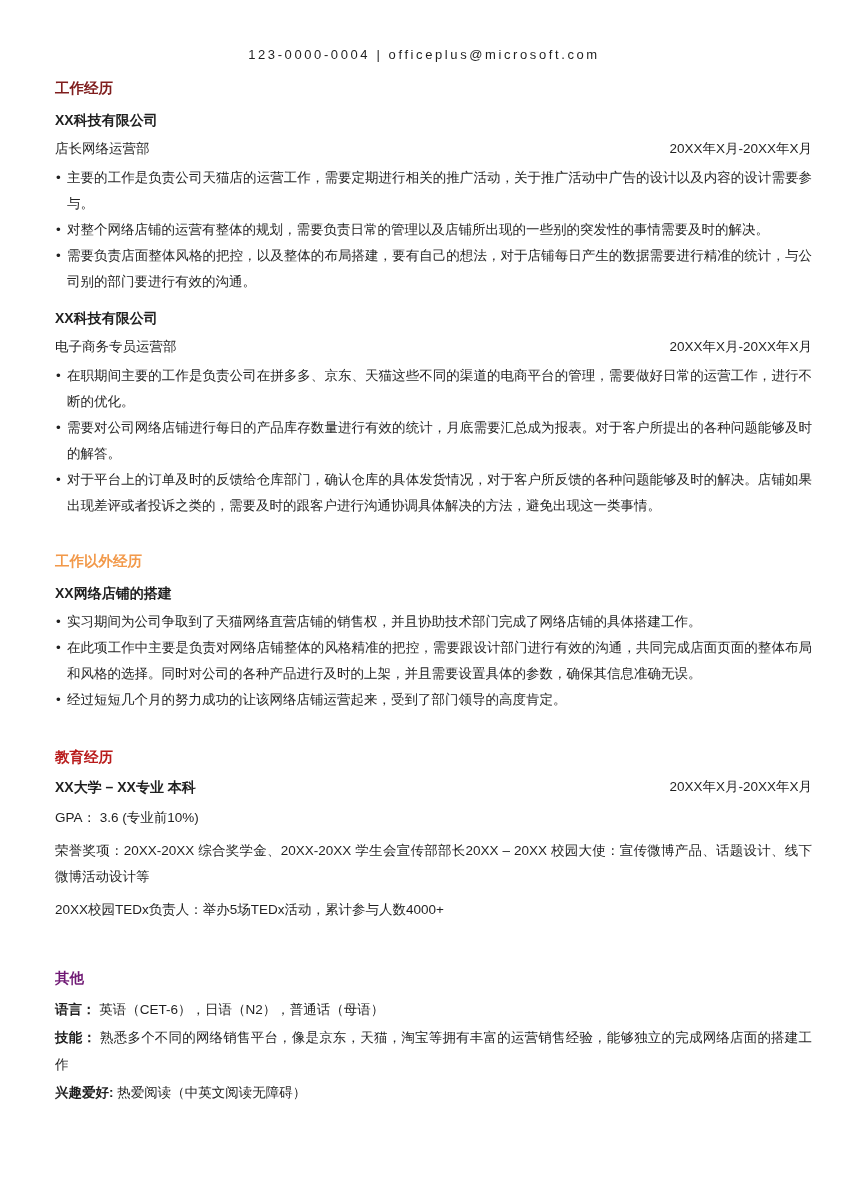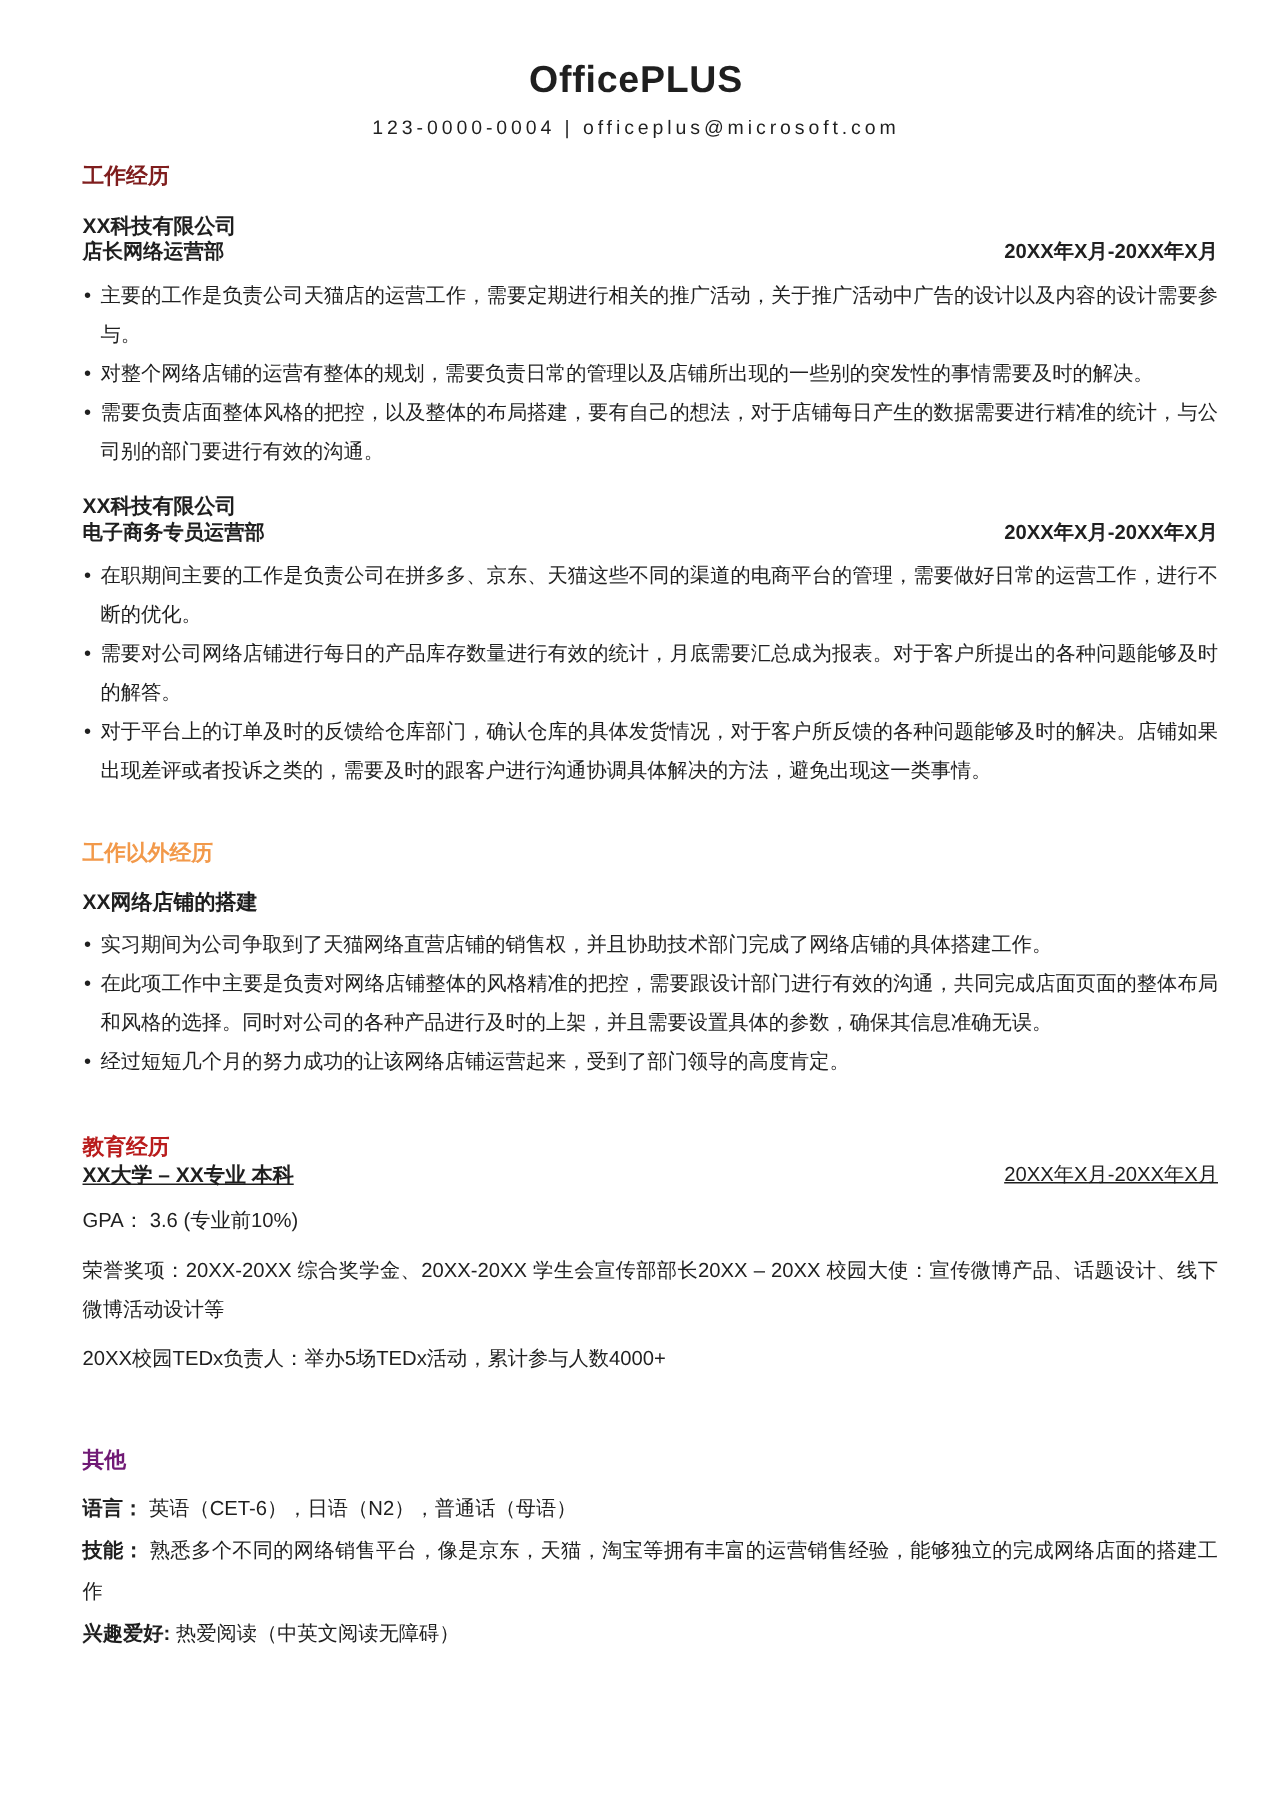--- a/index.html
+++ b/index.html
@@ -19,47 +19,46 @@
   main { padding:0 36px 0 55px; }
 
   section { margin:0; }
   .sec-title { font-size:14.5px; font-weight:bold; margin:0; line-height:18px; }
   .sec-work  .sec-title { margin-top:17px; }
   .sec-extra .sec-title { margin-top:33px; }
   .sec-edu   .sec-title { margin-top:35px; }
   .sec-other .sec-title { margin-top:46px; }
 
   .company { font-size:14px; font-weight:bold; margin-top:14px; line-height:18px; }
-  .role-row { display:flex; justify-content:space-between; align-items:baseline; line-height:18px;font-weight:bold; }
+  .role-row { display:flex; justify-content:space-between; align-items:baseline; margin-top:11px; line-height:18px; }
   .role { font-size:13.5px; }
   .daterange { font-size:13.5px; white-space:nowrap; }
 
   ul.bullets { margin:7px 0 0 0; padding:0; list-style:none; }
   ul.bullets li {
     position:relative; padding-left:12px;
     font-size:13.5px; line-height:26px;
     text-align:justify;
   }
   ul.bullets li::before { content:"\2022"; position:absolute; left:1px; }
 
-  .edu-head { display:flex; justify-content:space-between; align-items:flex-end; margin-top:0; line-height:18px;text-decoration:underline; }
+  .edu-head { display:flex; justify-content:space-between; align-items:flex-end; margin-top:12px; line-height:18px; }
   .school { font-size:14px; font-weight:bold; }
   .edu-line { font-size:13.5px; line-height:26px; margin-top:7px; text-align:justify; }
   .edu-line.first { margin-top:9px; }
 
   .other-line { font-size:13.5px; line-height:27px; margin-top:1px; text-align:justify; }
   .other-label { font-weight:bold; }
 </style>
 </head>
 <body>
 
 <div class="page">
 
   <header>
-    <h1 class="title">OfficePLUS</h1>
     <div class="contact">123-0000-0004 | officeplus@microsoft.com</div>
   </header>
 
   <main>
 
     <section class="sec-work">
       <h2 class="sec-title accent" style="color: #7f1d1d;">工作经历</h2>
 
       <div class="company">XX科技有限公司</div>
       <div class="role-row">

